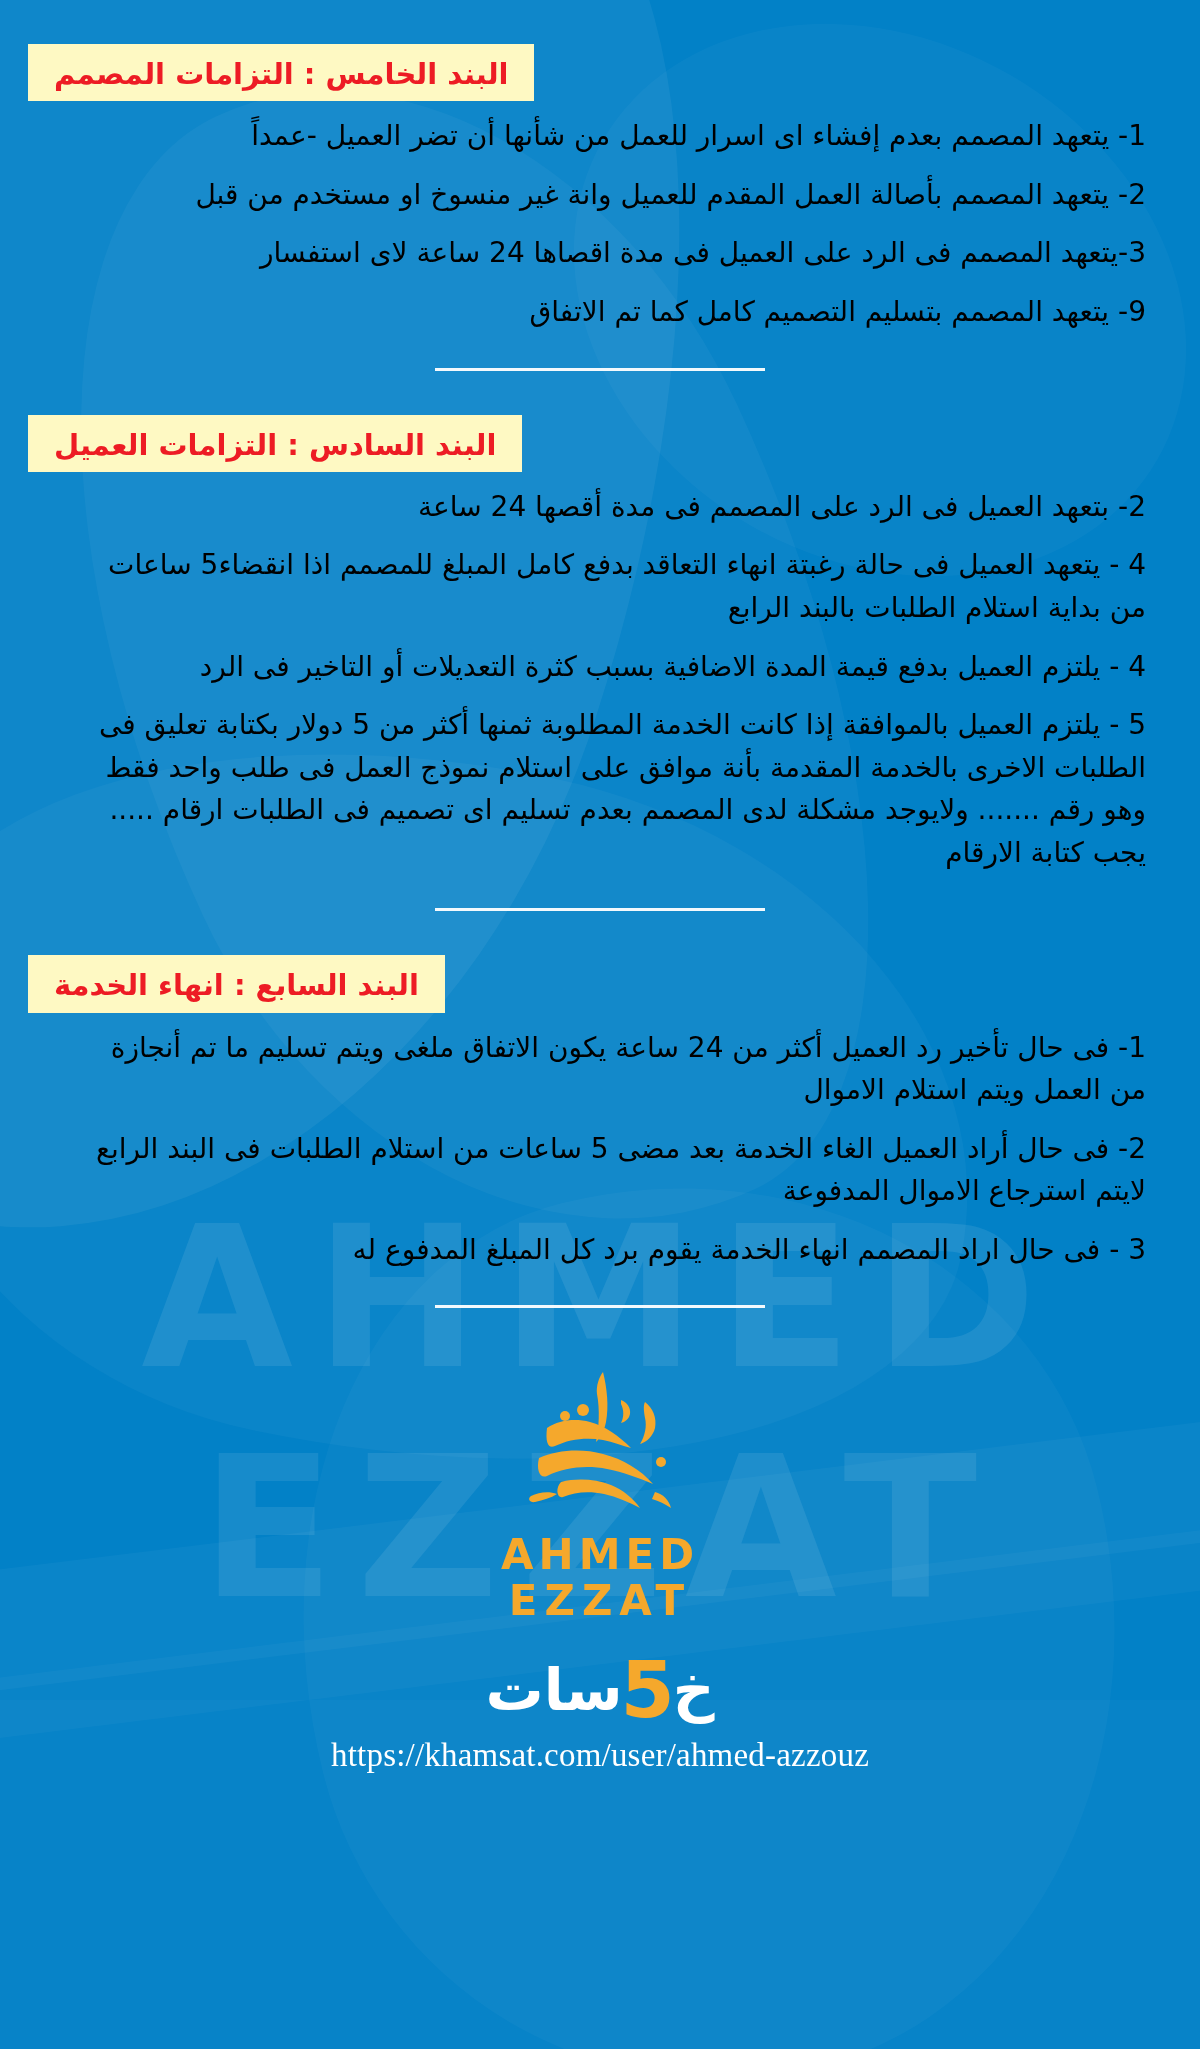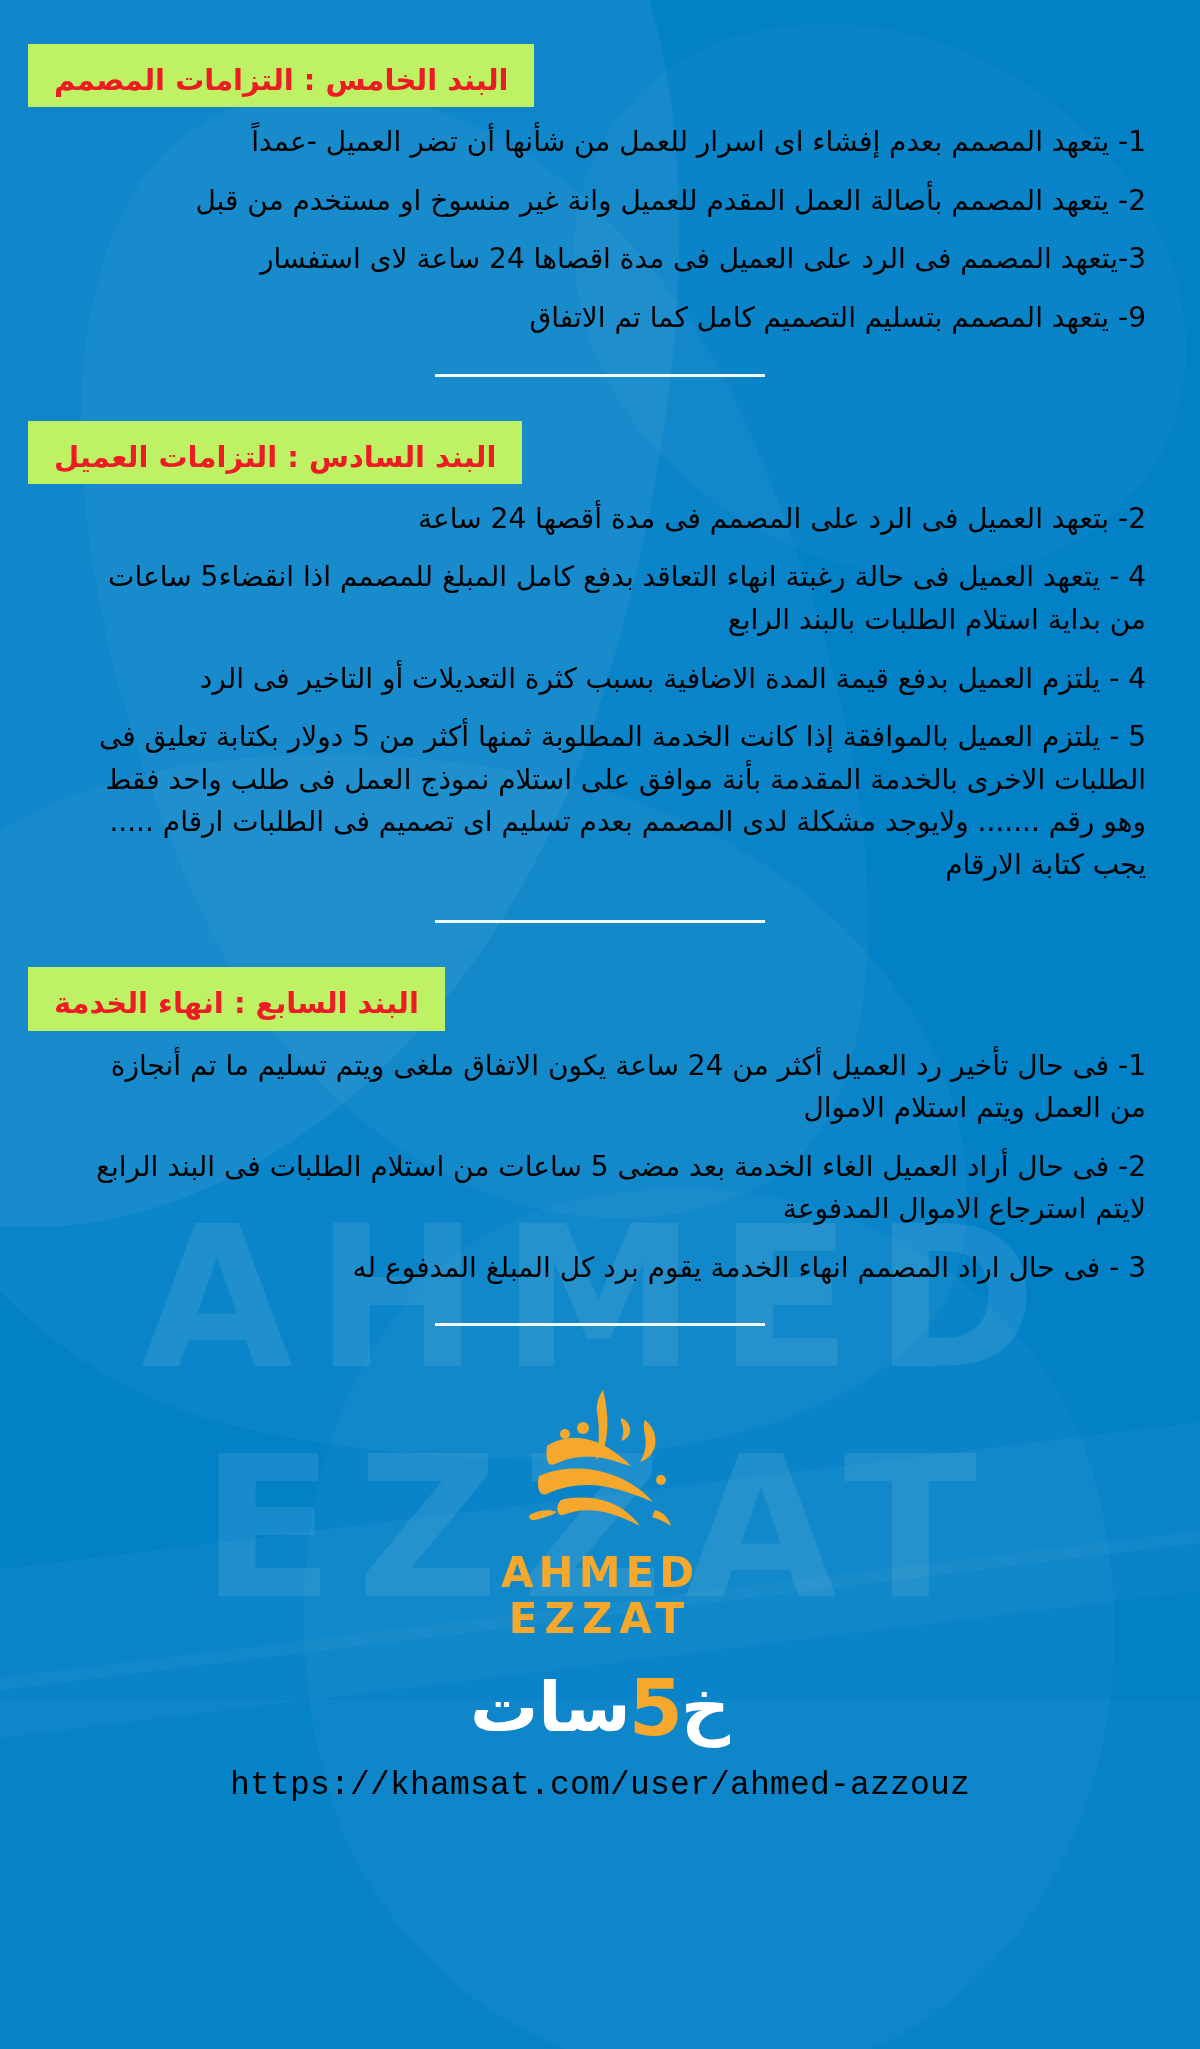--- a/index.html
+++ b/index.html
@@ -98,25 +98,25 @@
   .page {
     position: relative;
     z-index: 2;
     width: 1200px;
     padding: 0 28px;
   }
 
   .section { margin-bottom: 0; }
 
   .section-header {
-    background: #bef264;
+    background: #fef9c3;
     color: #ed1c24;
     display: inline-block;
     float: left;
-    padding: 20px 26px 10px 26px;
+    padding: 14px 26px 10px 26px;
     font-size: 29px;
     font-weight: bold;
     line-height: 1.15;
     white-space: nowrap;
     margin-top: 44px;
     margin-left: 0;
     direction: rtl;
   }
   .header-row {
     display: block;
@@ -182,38 +182,38 @@
   .khamsat {
     margin-top: 28px;
     display: flex;
     align-items: center;
     justify-content: center;
     direction: rtl;
     gap: 4px;
   }
   .khamsat .kh-text {
     color: #ffffff;
-    font-size: 68px;
+    font-size: 58px;
     font-weight: bold;
     line-height: 1;
     letter-spacing: -2px;
   }
   .khamsat .kh-five {
     color: #f5a82c;
     font-size: 78px;
     font-weight: bold;
     line-height: 1;
     direction: ltr;
     margin: 0 -6px;
   }
 
   .site-url {
-    margin-top: 20px;
-    color: #000000;
-    font-family: Liberation Mono, monospace;
+    margin-top: 8px;
+    color: #ffffff;
+    font-family: Liberation Serif, serif;
     font-size: 33px;
     letter-spacing: 0.2px;
     direction: ltr;
   }
 </style>
 </head>
 <body>
 
 <div class="bg-layer">
   <div class="swoosh sw1"></div>

